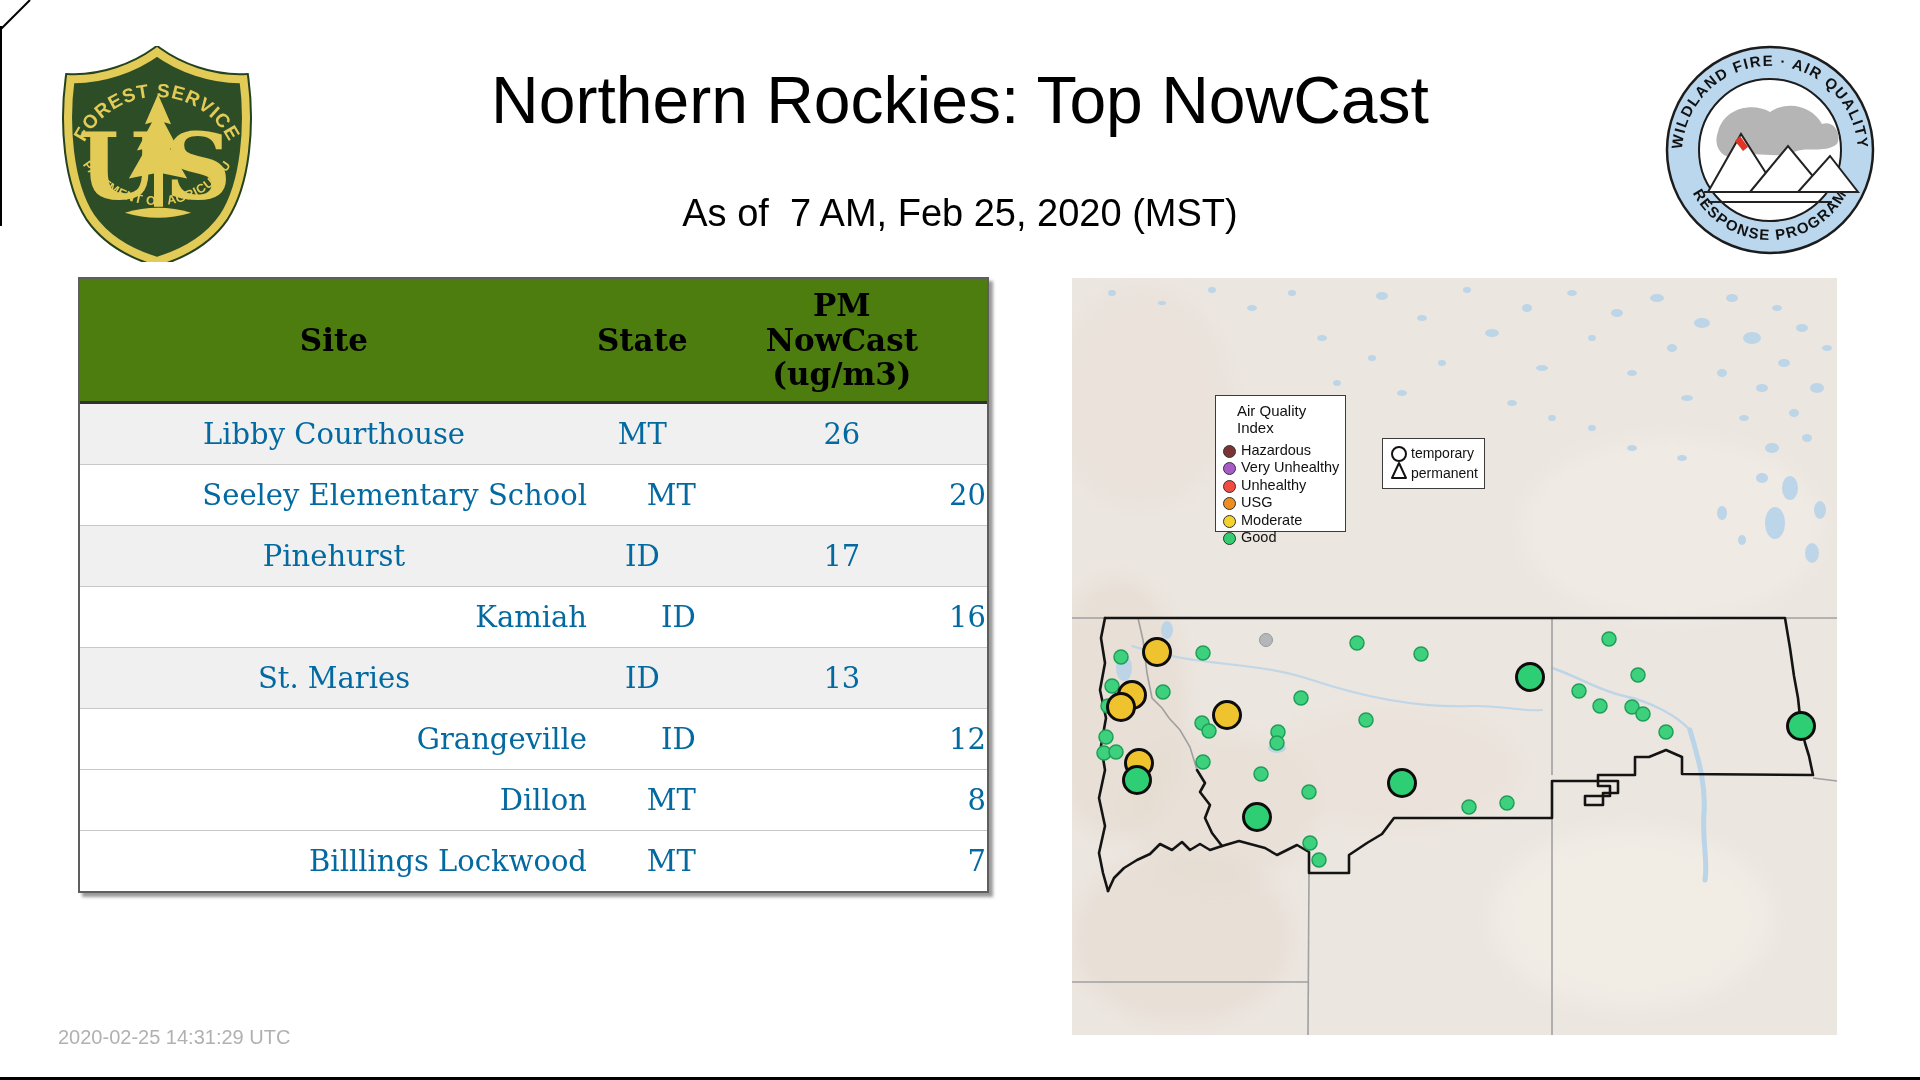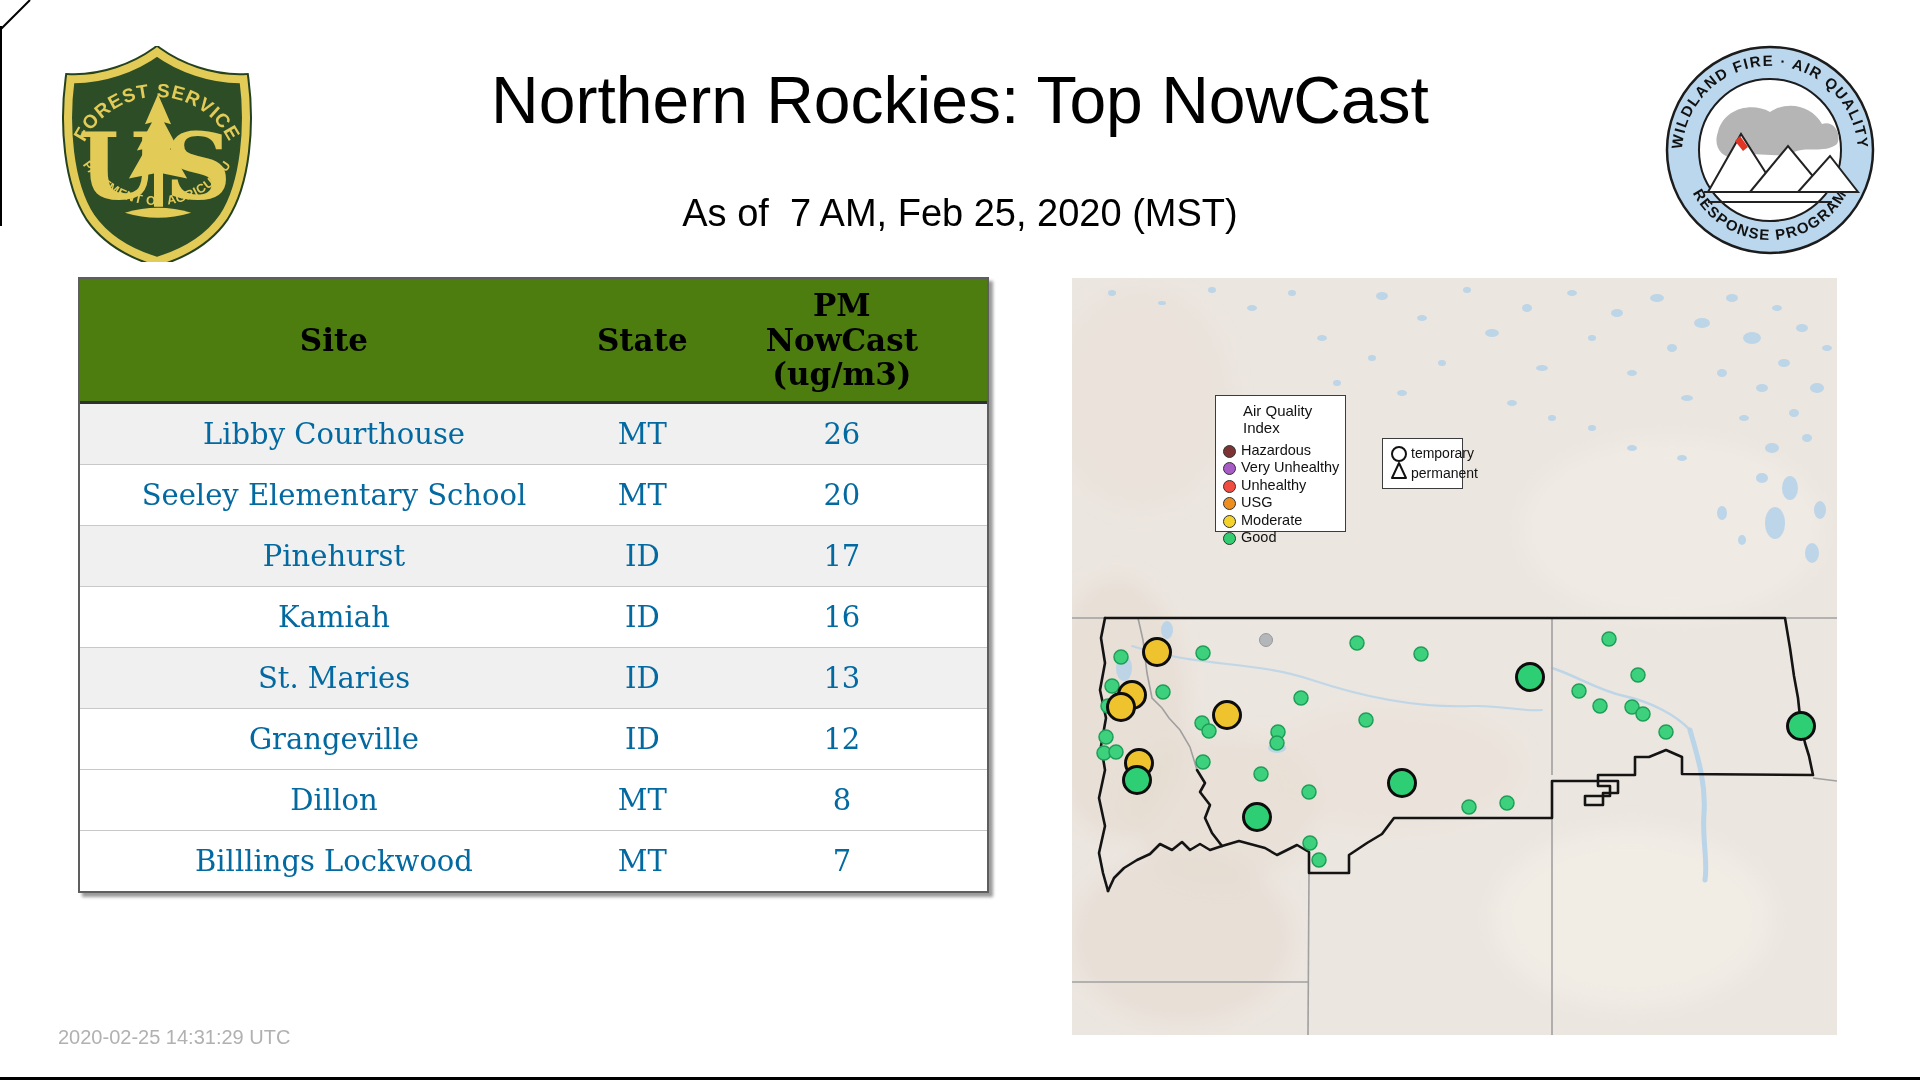--- a/index.html
+++ b/index.html
@@ -19,37 +19,37 @@
   .nowcast-table-wrap{position:absolute;left:78px;top:277px;width:907px;
       box-shadow:4px 4px 3px #9a9a9a;}
   table.nowcast{border-collapse:collapse;width:907px;background:#fff;
       font-family:"DejaVu Serif","Liberation Serif",serif;table-layout:fixed;}
   table.nowcast th{background:#4d7c0f;font-weight:bold;font-size:31px;color:#000;
       height:120px;vertical-align:middle;text-align:center;white-space:pre-line;
       line-height:1.12;border-bottom:3px solid #303030;}
   table.nowcast td{font-size:29px;color:#0369a1;height:58px;text-align:center;
       vertical-align:middle;border-top:1px solid #c8c8c8;}
   table.nowcast tr.odd td{background:#f0f0f0;}
-  table.nowcast tr.even td{background:#ffffff;}
+  table.nowcast tr.even td{background:#ffffff;text-align:right;}
   .nowcast-table-wrap{border:2px solid #5e5e5e;}
   col.c-site{width:56%;} col.c-state{width:12%;} col.c-val{width:32%;}
 
   .timestamp{position:absolute;left:58px;top:1026px;font-size:20px;color:#b1b1b1;}
 
   
   .map{position:absolute;left:1072px;top:278px;width:765px;height:757px;}
   .map svg{position:absolute;left:0;top:0;}
   .aqi-legend{position:absolute;left:143px;top:117px;width:131px;height:137px;
       background:#fff;border:1px solid #3c3c3c;box-sizing:border-box;
       padding:5px 0 0 7px;font-size:14.5px;color:#111;}
-  .aqi-legend .lg-title{font-size:15px;margin:1px 0 4px 20px;}
+  .aqi-legend .lg-title{font-size:15px;margin:1px 0 4px 14px;}
   .aqi-item{display:flex;align-items:flex-end;height:17.5px;}
   .aqi-dot{width:13px;height:13px;border-radius:50%;border:1.5px solid #333;
       margin-right:5px;flex:0 0 auto;box-sizing:border-box;}
-  .type-legend{position:absolute;left:310px;top:160px;width:81px;height:51px;
+  .type-legend{position:absolute;left:310px;top:160px;width:103px;height:51px;
       background:#fff;border:1px solid #3c3c3c;box-sizing:border-box;
       font-size:14px;color:#111;}
   .type-legend .sym{position:absolute;left:6px;top:5px;}
   .type-legend .lbl-t{position:absolute;left:28px;top:6px;}
   .type-legend .lbl-p{position:absolute;left:28px;top:26px;}
 
   
   .edge-bottom{position:absolute;left:0;top:1077px;width:1920px;height:3px;background:#000;}
   .edge-left{position:absolute;left:0;top:26px;width:2px;height:200px;background:#000;}
   .edge-corner{position:absolute;left:0;top:0;}

